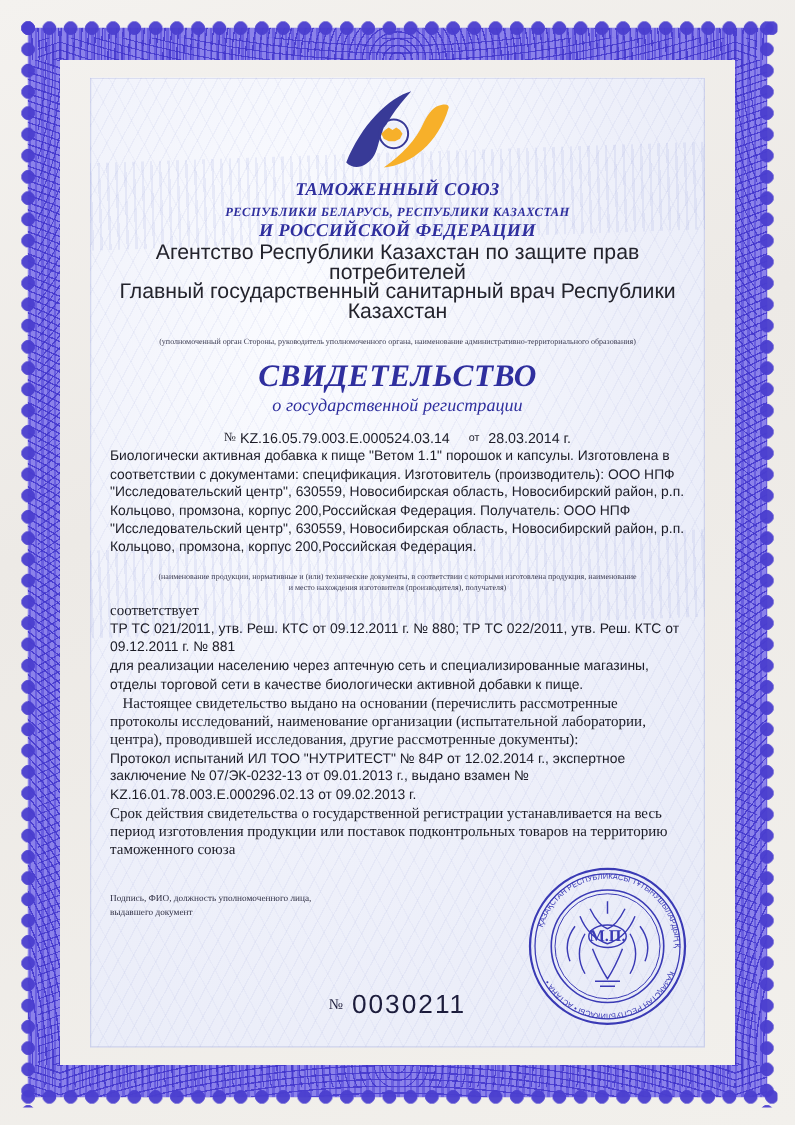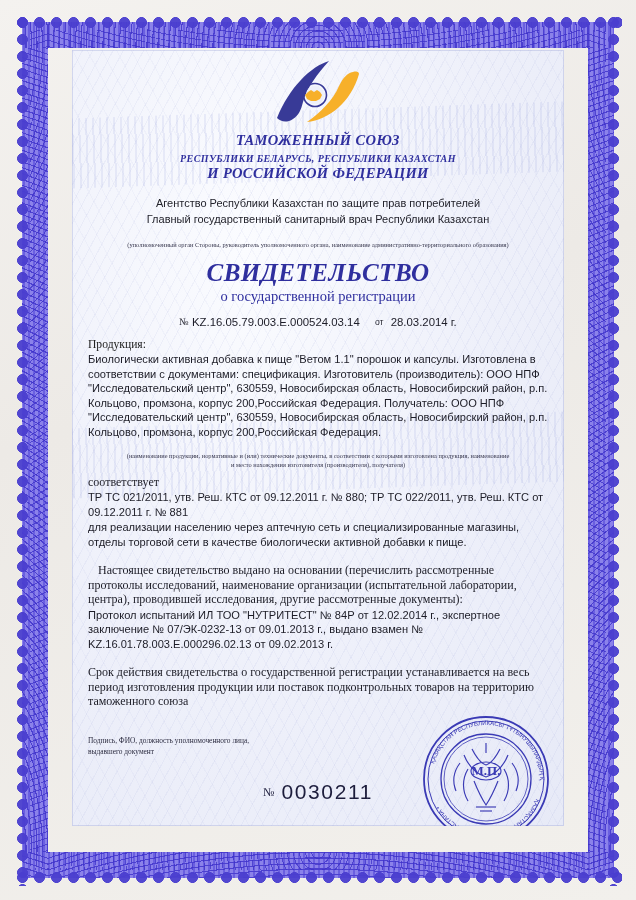--- a/index.html
+++ b/index.html
@@ -53,21 +53,21 @@
       repeating-radial-gradient(circle at 50% 0%, rgba(60,48,200,.75) 0 .9px, rgba(255,255,255,0) .9px 6px);
     -webkit-mask: linear-gradient(#000 0 0) content-box exclude, linear-gradient(#000 0 0);
     mask-composite: exclude;
     border: 18px solid transparent;
     pointer-events: none;
   }
 
   
   #paper {
     position: absolute;
-    left: 72px; top: 50px;
+    left: 72px; top: 62px;
     width: 492px; height: 776px;
     background:
       radial-gradient(ellipse at 35% 25%, #fbfcff 0%, #eef0fa 55%, #e7eaf7 100%);
     box-shadow: inset 0 0 0 1px rgba(120,130,200,.25);
     overflow: hidden;
   }
   #paper::after {
     content:"";
     position:absolute; inset:0;
     background:
@@ -96,24 +96,23 @@
     font-weight: bold; font-style: italic;
     color: #2f2f9e;
     letter-spacing: .4px;
   }
   #cu-line1 { font-size: 14.5px; margin-top: 2px; }
   #cu-line2 { font-size: 10px; margin-top: 4px; }
   #cu-line3 { font-size: 14.5px; margin-top: 1px; }
 
   .agency-block {
     text-align: center;
-    font-size: 11px;
+    font-size: 17px;
     color: #23232c;
     line-height: 15.5px;
-    margin-top: 14px;
   }
 
   .caption {
     text-align: center;
     font-family: "Liberation Serif", serif;
     font-size: 6.4px;
     color: #3a3a50;
     line-height: 9px;
     margin-top: 13px;
   }
@@ -123,20 +122,21 @@
     text-align:center;
     font-family: "Liberation Serif", serif;
     font-weight: bold; font-style: italic;
     font-size: 25px; color:#2f2f9e;
     letter-spacing: .5px;
     margin-top: 10px;
   }
   #cert-subtitle {
     text-align:center;
     font-family: "Liberation Serif", serif;
+    font-style: italic;
     font-size: 14.5px; color:#2f2f9e;
     margin-top: 1px;
   }
 
   #reg-line {
     text-align:center;
     font-size: 11.4px; color:#1d1d28;
     margin-top: 11px;
     white-space: nowrap;
   }
@@ -154,21 +154,21 @@
     margin-top: 1px;
     text-align: left;
   }
   .body-serif {
     font-family:"Liberation Serif", serif;
     font-size: 12px; color:#1c1c26;
     line-height: 14.4px;
   }
   .indent { text-indent: 10px; }
   .mt6 { margin-top: 6px; }
-  .mt14 { margin-top: 14px; }
+  .mt14 { }
 
   
   #sign-area { position:relative; margin-top: 26px; height: 120px; }
   #sign-caption {
     font-family:"Liberation Serif", serif;
     font-size: 7.4px; color:#2c2c40; line-height: 11px;
     width: 250px;
   }
 
   
@@ -226,21 +226,20 @@
       <div id="cert-title">СВИДЕТЕЛЬСТВО</div>
       <div id="cert-subtitle">о государственной регистрации</div>
 
       <div id="reg-line">
         <span class="num-sign">№</span>
         <span>KZ.16.05.79.003.E.000524.03.14</span>
         <span class="ot">от</span>
         <span>28.03.2014 г.</span>
       </div>
 
-      <div class="lbl">Продукция:</div>
       <div class="body-sans">Биологически активная добавка к пище "Ветом 1.1" порошок и капсулы. Изготовлена в соответствии с документами: спецификация. Изготовитель (производитель): ООО НПФ "Исследовательский центр", 630559, Новосибирская область, Новосибирский район, р.п. Кольцово, промзона, корпус 200,Российская Федерация.  Получатель: ООО НПФ "Исследовательский центр", 630559, Новосибирская область, Новосибирский район, р.п. Кольцово, промзона, корпус 200,Российская Федерация.</div>
 
       <div class="caption caption-2line">
         <div>(наименование продукции, нормативные и (или) технические документы, в соответствии с которыми изготовлена продукция, наименование</div>
         <div>и место нахождения изготовителя (производителя), получателя)</div>
       </div>
 
       <div class="body-serif mt6">соответствует</div>
       <div class="body-sans">ТР ТС 021/2011, утв. Реш. КТС от 09.12.2011 г. № 880; ТР ТС 022/2011, утв. Реш. КТС от 09.12.2011 г. № 881</div>
 

